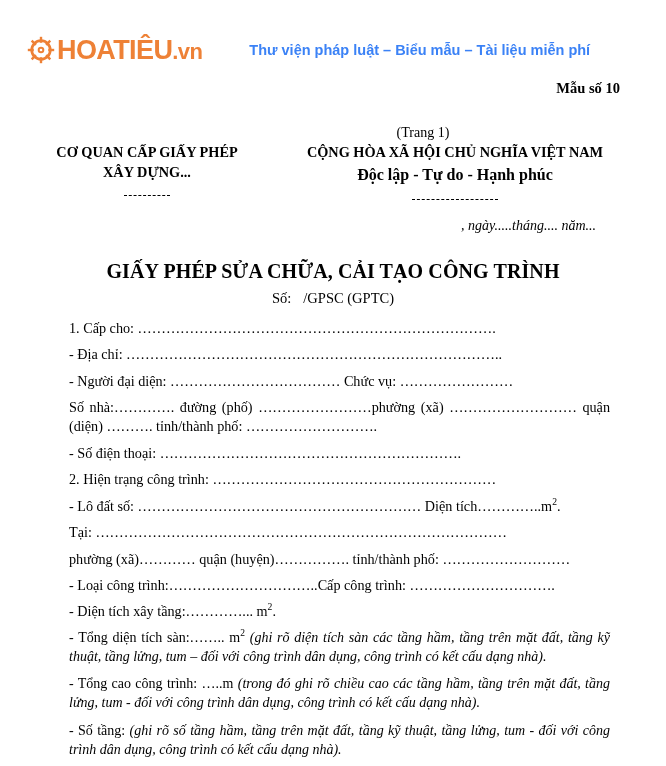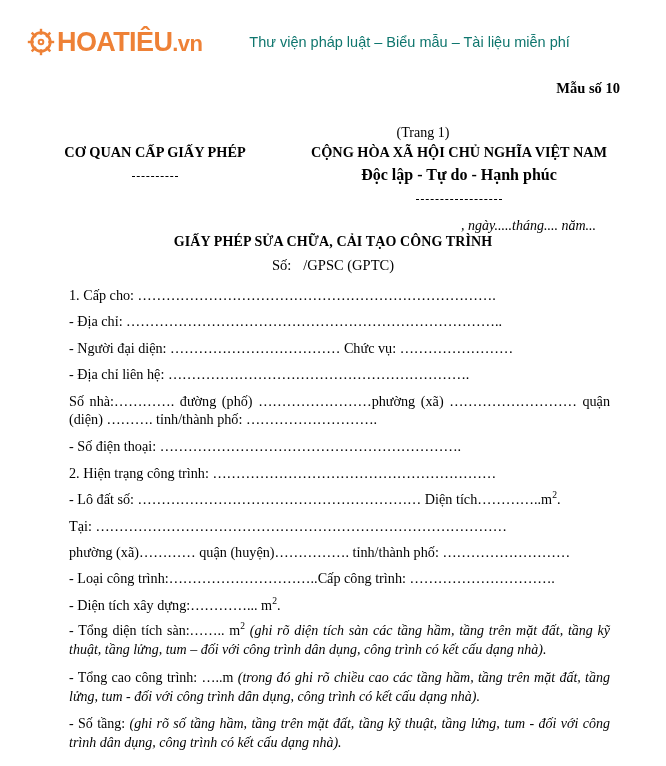--- a/index.html
+++ b/index.html
@@ -12,21 +12,21 @@
     height: 766px;
     position: relative;
     font-family: "Liberation Serif", serif;
     color: #000000;
     overflow: hidden;
   }
 
   
   .site-header {
     position: absolute;
-    left: 0; top: 8px;
+    left: 0; top: 16px;
     width: 666px;
     height: 68px;
     display: flex;
     align-items: center;
   }
   .brand {
     display: flex;
     align-items: center;
     margin-left: 26px;
   }
@@ -41,23 +41,23 @@
     font-weight: bold;
     font-size: 27px;
     letter-spacing: -0.6px;
     color: #ee8136;
     line-height: 1;
     white-space: nowrap;
   }
   .brand-text .tld { font-size: 22px; }
   .tagline {
     font-family: "Liberation Sans", sans-serif;
-    font-weight: normal;
+    font-weight: bold;
     font-size: 14.5px;
-    color: #0f766e;
+    color: #3b82f6;
     margin-left: 47px;
     white-space: nowrap;
   }
 
   
   .doc {
     position: absolute;
     left: 0;
     top: 68px;
     width: 666px;
@@ -77,21 +77,21 @@
     padding-left: 180px;
   }
 
   .head-cols {
     display: flex;
     margin-top: 2px;
   }
   .head-col-left {
     width: 258px;
     text-align: center;
-    padding-left: 26px;
+    padding-left: 18px;
   }
   .head-col-right {
     flex: 1;
     text-align: center;
     padding-right: 32px;
   }
   .head-col-left .l1,
   .head-col-right .l1 {
     font-weight: bold;
     font-size: 14.3px;
@@ -115,21 +115,22 @@
     font-size: 14px;
     text-align: right;
     padding-right: 70px;
     margin-top: 14px;
     padding-left: 23px;
   }
 
   .doc-title {
     text-align: center;
     font-weight: bold;
-    font-size: 14px;
+    font-size: 20px;
+    margin-top: 26px;
     letter-spacing: 0.1px;
   }
   .doc-number {
     text-align: center;
     font-size: 14.5px;
     margin-top: 7px;
   }
   .doc-number .gap { display: inline-block; width: 12px; }
 
   
@@ -191,53 +192,53 @@
 
 <div class="doc">
 
   <div class="form-code">Mẫu số 10</div>
 
   <div class="page-label">(Trang 1)</div>
 
   <div class="head-cols">
     <div class="head-col-left">
       <div class="l1">CƠ QUAN CẤP GIẤY PHÉP</div>
+      <div class="l1">XÂY DỰNG...</div>
       <div class="rule short"></div>
     </div>
     <div class="head-col-right">
       <div class="l1">CỘNG HÒA XÃ HỘI CHỦ NGHĨA VIỆT NAM</div>
       <div class="l2">Độc lập - Tự do - Hạnh phúc</div>
       <div class="rule long"></div>
     </div>
   </div>
 
   <div class="date-line">, ngày.....tháng.... năm...</div>
 
   <div class="doc-title">GIẤY PHÉP SỬA CHỮA, CẢI TẠO CÔNG TRÌNH</div>
   <div class="doc-number"><span>Số:</span><span class="gap"></span><span>/GPSC (GPTC)</span></div>
 
   <div class="body">
 
     <div class="line">1. Cấp cho: ………………………………………………………………….</div>
     <div class="line">- Địa chỉ: ……………………………………………………………………..</div>
     <div class="line">- Người đại diện: ……………………………… Chức vụ: ……………………</div>
-    <div class="line">- Địa chỉ liên hệ: ……………………………………………………….</div>
 
     <div class="jblock">Số nhà:…………. đường (phố) ……………………phường (xã) ……………………… quận (diện) ………. tỉnh/thành phố: ……………………….</div>
 
     <div class="line">- Số điện thoại: ……………………………………………………….</div>
     <div class="line">2. Hiện trạng công trình: ……………………………………………………</div>
 
     <div class="line"><span>- Lô đất số: …………………………………………………… Diện tích…………..</span><span>m</span><sup>2</sup><span>.</span></div>
 
     <div class="line">Tại: ……………………………………………………………………………</div>
     <div class="line">phường (xã)………… quận (huyện)……………. tỉnh/thành phố: ………………………</div>
     <div class="line">- Loại công trình:…………………………..Cấp công trình: ………………………….</div>
 
-    <div class="line"><span>- Diện tích xây dựng:…………... m</span><sup>2</sup><span>.</span></div>
+    <div class="line"><span>- Diện tích xây tầng:…………... m</span><sup>2</sup><span>.</span></div>
 
     <div class="para"><span>- Tổng diện tích sàn:…….. m</span><sup>2</sup><span class="it"> (ghi rõ diện tích sàn các tầng hầm, tầng trên mặt đất, tầng kỹ thuật, tầng lửng, tum – đối với công trình dân dụng, công trình có kết cấu dạng nhà).</span></div>
 
     <div class="para"><span>- Tổng cao công trình: …..m </span><span class="it">(trong đó ghi rõ chiều cao các tầng hầm, tầng trên mặt đất, tầng lửng, tum - đối với công trình dân dụng, công trình có kết cấu dạng nhà).</span></div>
 
     <div class="para"><span>- Số tầng: </span><span class="it">(ghi rõ số tầng hầm, tầng trên mặt đất, tầng kỹ thuật, tầng lửng, tum - đối với công trình dân dụng, công trình có kết cấu dạng nhà).</span></div>
 
   </div>
 </div>
 

